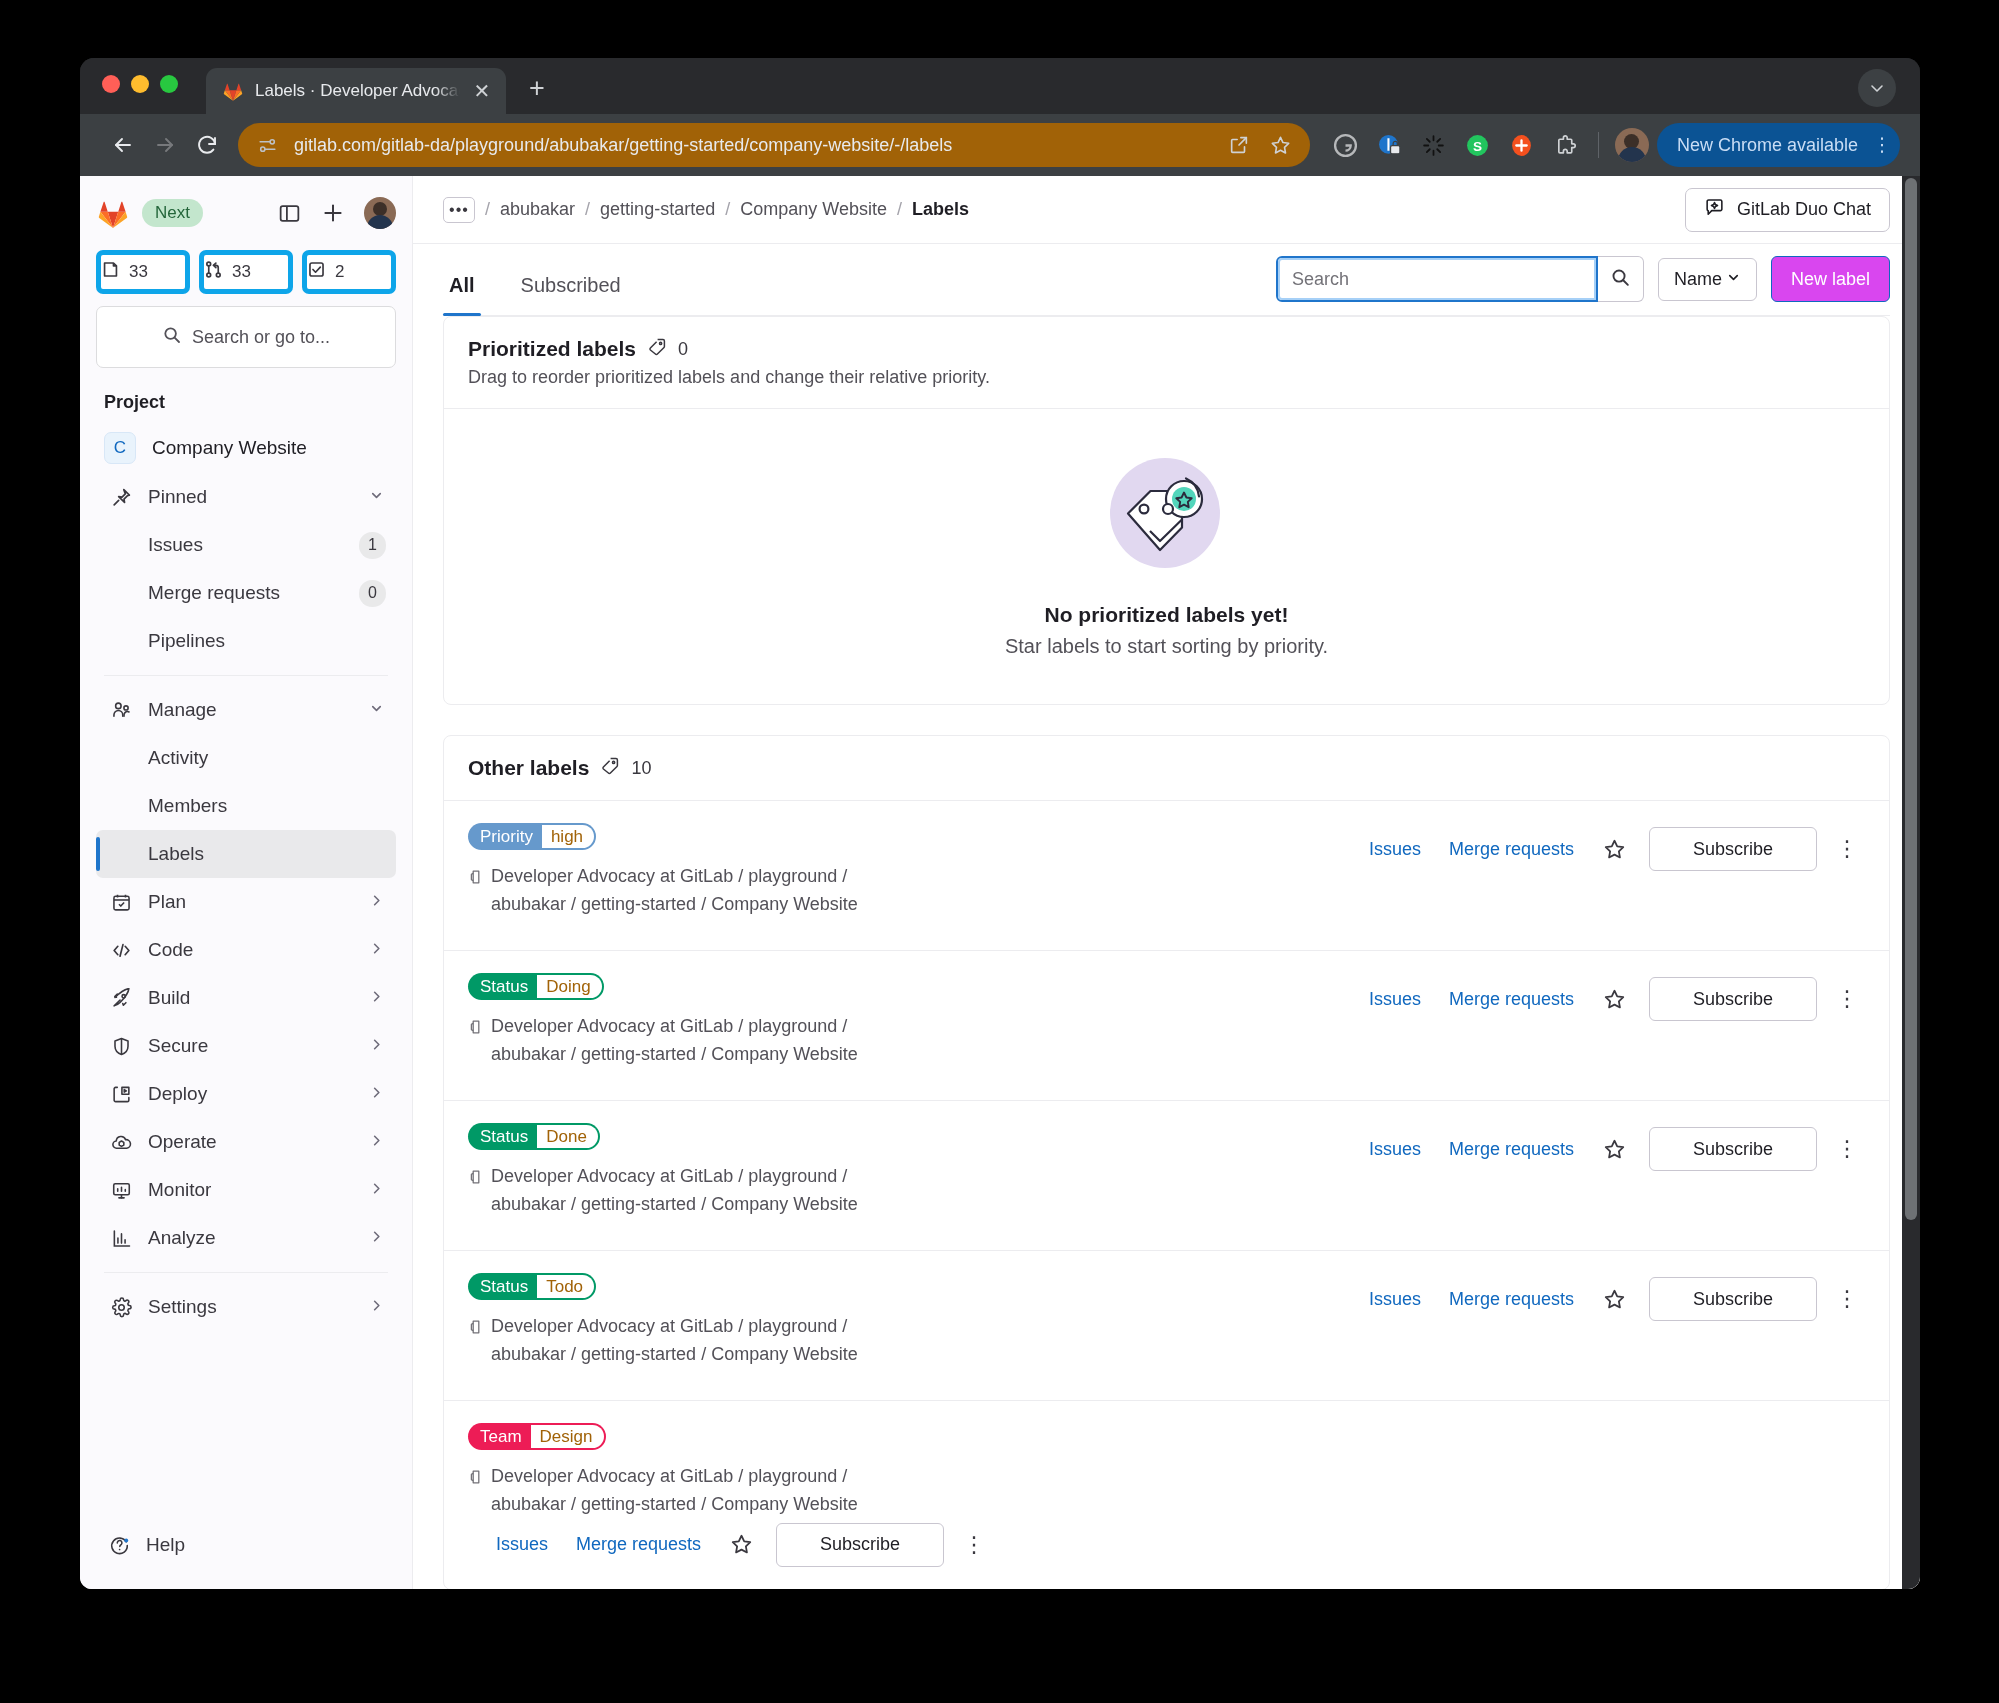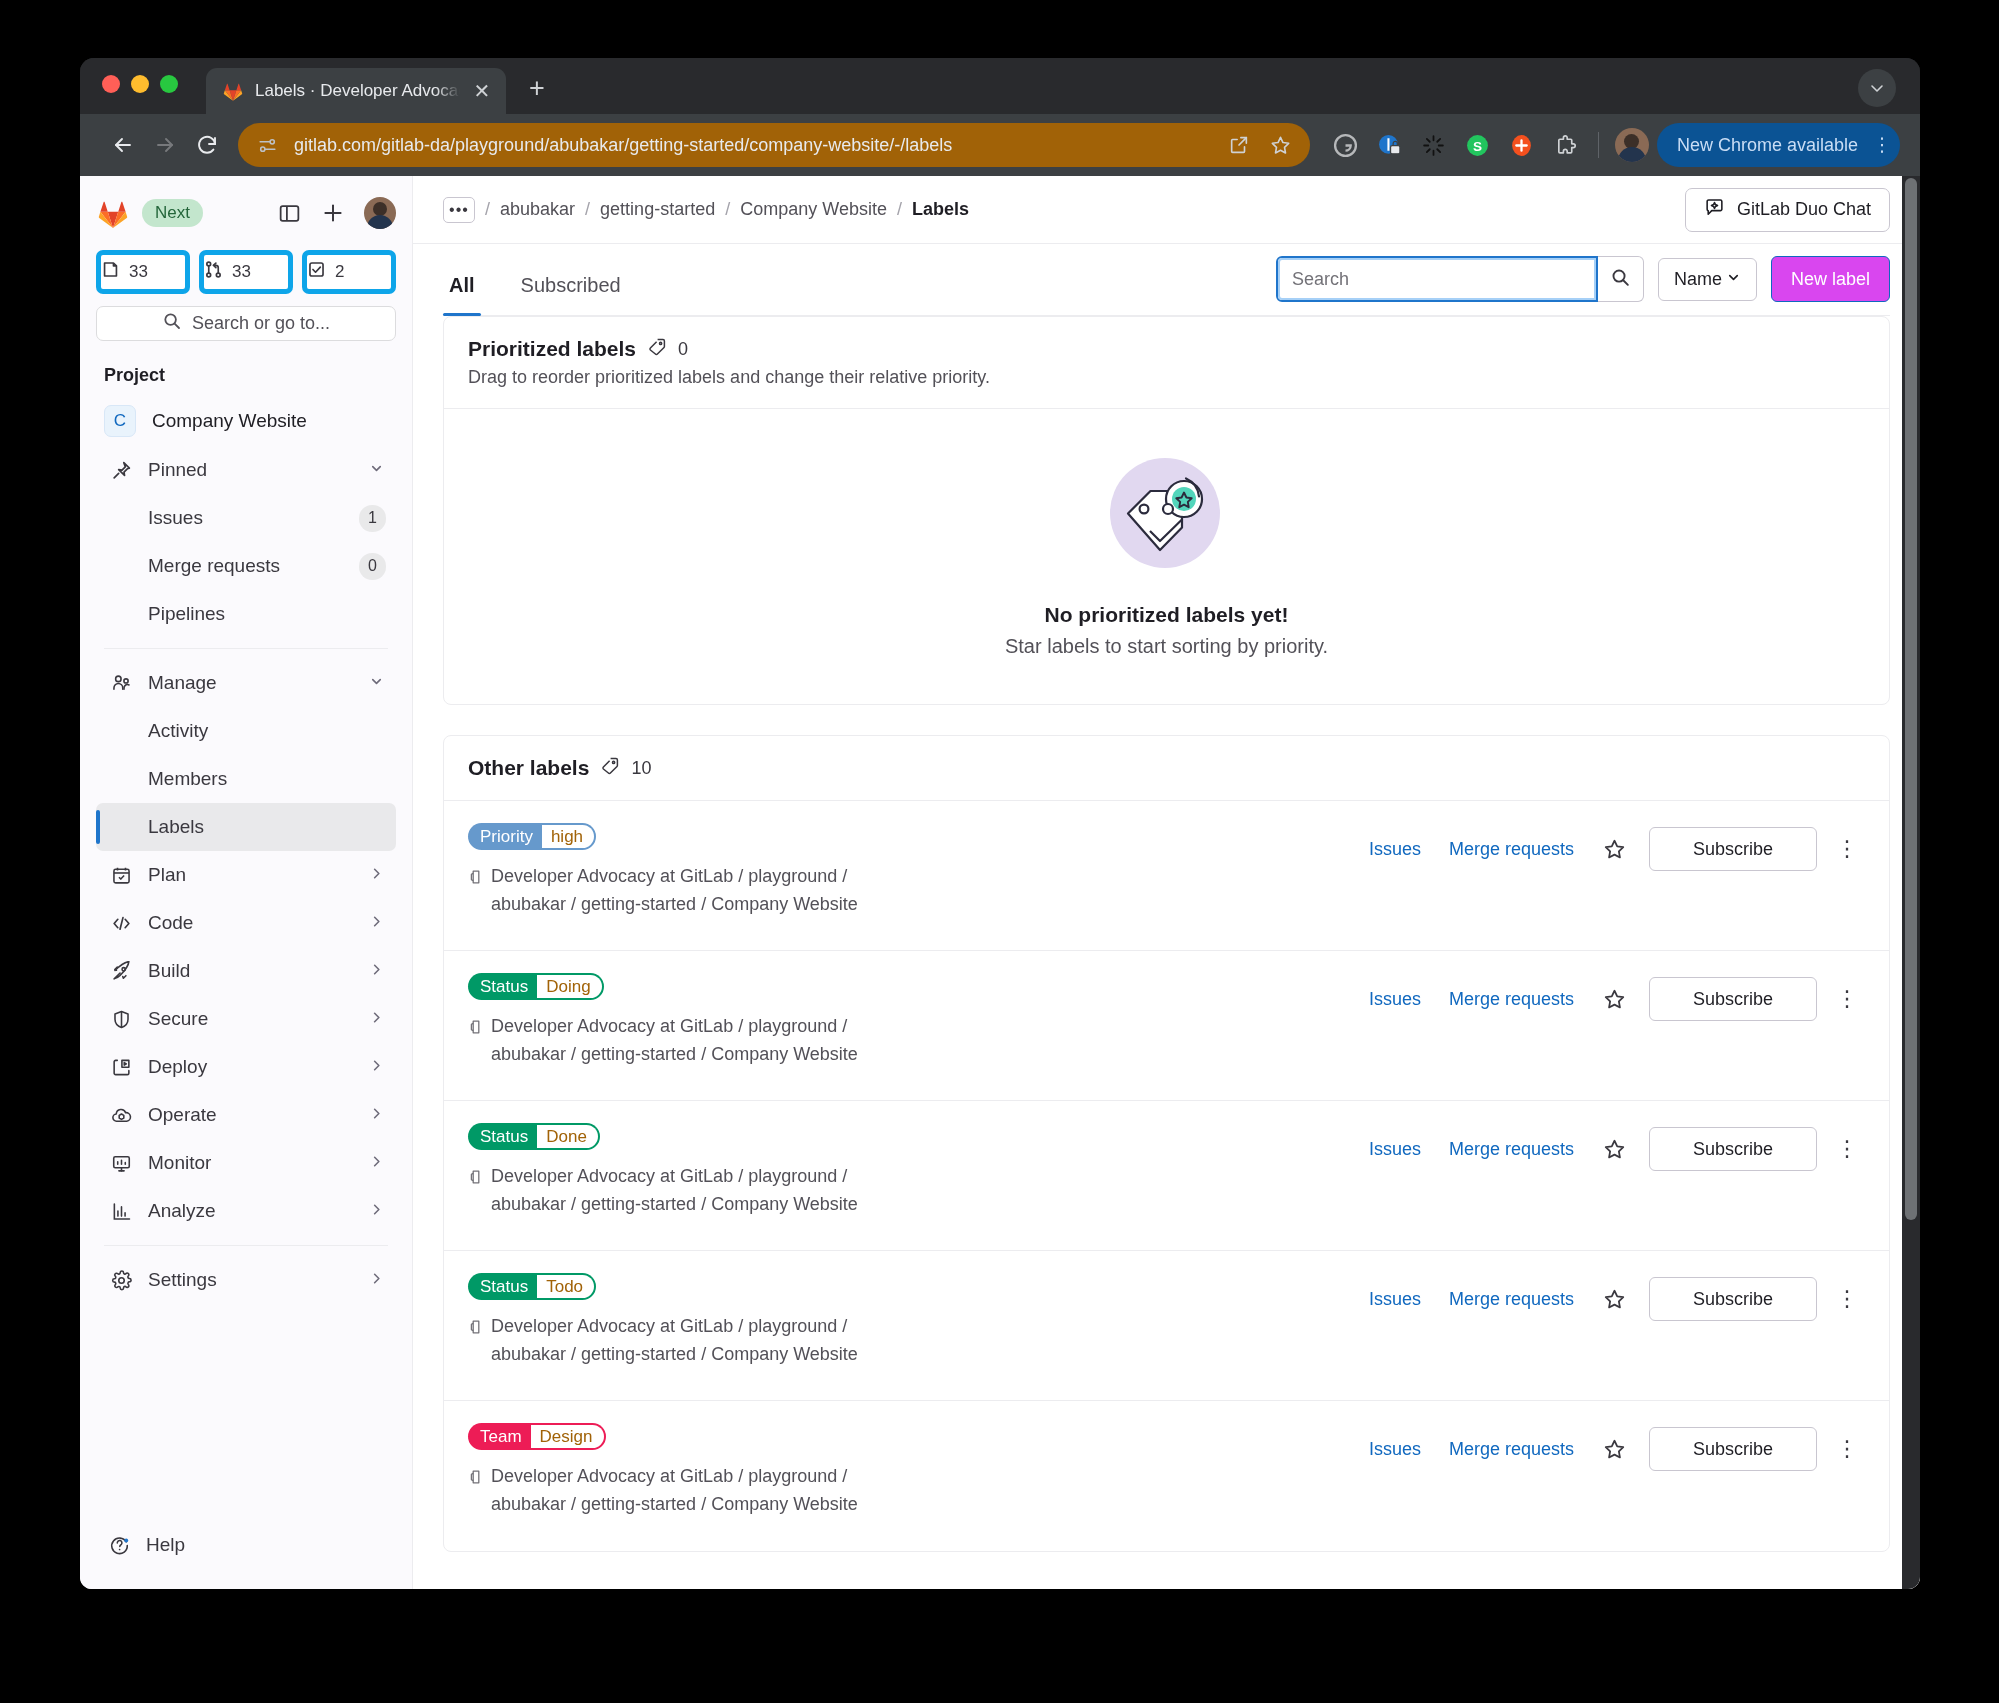--- a/index.html
+++ b/index.html
@@ -161,21 +161,21 @@
 
   #counter-row { display: flex; gap: 9px; margin-top: 14px; }
   .counter-pill {
     flex: 1; height: 44px;
     background: #fff; border: 5px solid #0ea5e9;
     border-radius: 7px;
     display: flex; align-items: center; justify-content: flex-start; gap: 9px;
     color: #3a383f; font-size: 17px; cursor: pointer;
   }
   #search-pill {
-    margin-top: 12px; height: 35px;
+    margin-top: 12px; height: 62px;
     background: #fff; border: 1px solid #dcdcde; border-radius: 7px;
     display: flex; align-items: center; justify-content: center; gap: 10px;
     color: #535158; font-size: 18px; cursor: pointer;
   }
 
   #sidebar-nav { flex: 1; padding: 18px 16px 0 16px; overflow: hidden; }
   .nav-section-title { font-size: 18px; font-weight: bold; color: #1f1e24;
                        padding: 6px 8px 10px 8px; }
   .nav-item {
     display: flex; align-items: center;
@@ -309,21 +309,21 @@
   #empty-illustration { margin: 0 auto 22px auto; width: 130px; height: 130px; }
   #empty-title { font-size: 21px; font-weight: bold; color: #1f1e24; }
   #empty-sub { font-size: 20px; color: #535158; margin-top: 8px; }
 
   .label-row {
     display: flex; align-items: flex-start;
     padding: 22px 24px 22px 24px;
     border-bottom: 1px solid #ececef;
     min-height: 150px;
   }
-  .label-row:last-child { border-bottom: none; }
+  .label-row:last-child { border-bottom: none; flex-direction: column; }
   .label-left { flex: 1; min-width: 0; }
   .gl-label {
     display: inline-flex; align-items: stretch;
     border-radius: 14px; overflow: hidden;
     font-size: 17px; line-height: 1; height: 27px;
   }
   .gl-label .scoped-key { color: #fff; padding: 6px 9px 6px 12px; display: flex; align-items: center; }
   .gl-label .scoped-val {
     background: #fff; padding: 6px 11px 6px 9px;
     display: flex; align-items: center; color: #a16207;

